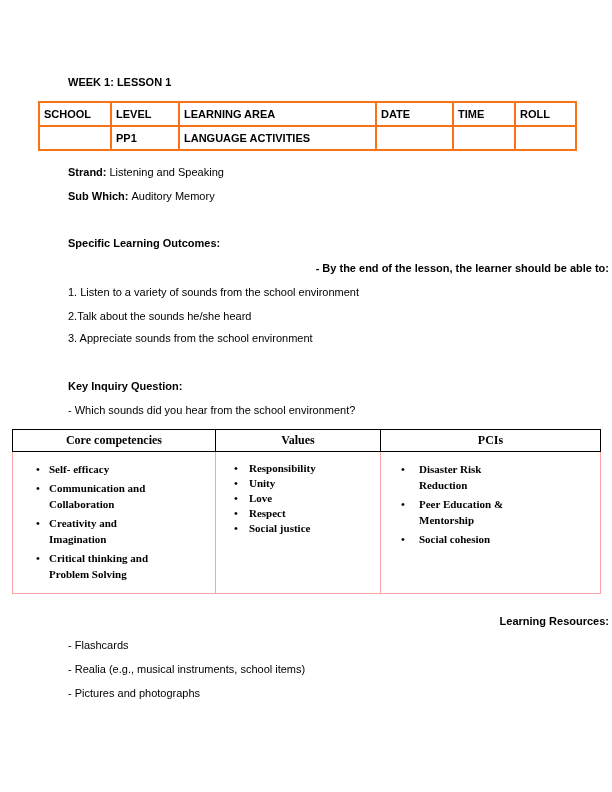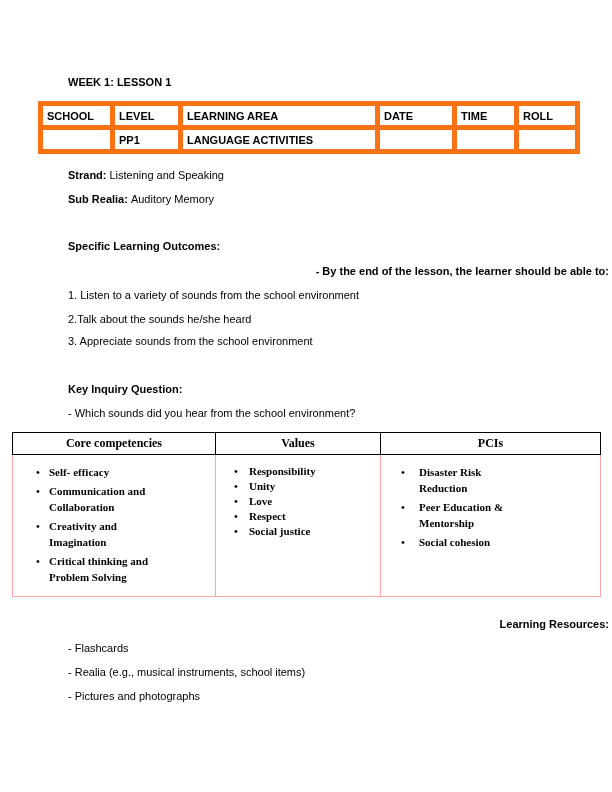--- a/index.html
+++ b/index.html
@@ -12,21 +12,21 @@
   .b { font-weight:bold; margin-right:3px; }
   .title { margin-left:68px; font-weight:bold; line-height:14px; }
   .para  { margin-left:68px; line-height:14px; }
   .mt10 { margin-top:10px; } .mt8 { margin-top:8px; } .mt11 { margin-top:11px;text-align:right; }
   .mt14 { margin-top:14px; } .mt20 { margin-top:20px;text-align:right; }
   .mt33 { margin-top:33px; } .mt34 { margin-top:34px; }
 
   table { border-collapse:collapse; table-layout:fixed; }
   .info-table { margin:12px 0 0 38px; }
   .info-table th, .info-table td {
-    border:5px solid #f97316; height:24px; padding:2px 4px;
+    border:2px solid #f97316; height:24px; padding:2px 4px;
     vertical-align:middle; text-align:left; font-weight:bold; font-size:11px;
   }
   .la-cell { padding-left:10px; }
 
   .comp-table {
     margin:12px 0 0 12px;
     font-family:"Liberation Serif", serif; font-weight:bold;
   }
   .comp-table th { border:1px solid #000; font-size:12px; text-align:center; height:22px; padding:3px; }
   .comp-table td { border:1px solid #fca5a5; vertical-align:top; padding:9px 2px 8px 0; font-size:11px; }
@@ -74,21 +74,21 @@
       <td class="la-cell">LANGUAGE ACTIVITIES</td>
       <td></td>
       <td></td>
       <td></td>
     </tr>
   </tbody>
     </table>
 
   <p class="para mt14"><span class="b">Strand:</span><span>Listening and Speaking</span></p>
 
-  <p class="para mt10"><span class="b">Sub Realia:</span><span>Auditory Memory</span></p>
+  <p class="para mt10"><span class="b">Sub Which:</span><span>Auditory Memory</span></p>
 
   <p class="para mt33 b">Specific Learning Outcomes:</p>
   <p class="para mt11 b">- By the end of the lesson, the learner should be able to:</p>
   <p class="para mt10">1. Listen to a variety of sounds from the school environment</p>
   <p class="para mt10">2.Talk about the sounds he/she heard</p>
   <p class="para mt8">3. Appreciate sounds from the school environment</p>
 
   <p class="para mt34 b">Key Inquiry Question:</p>
   <p class="para mt10">- Which sounds did you hear from the school environment?</p>
 

